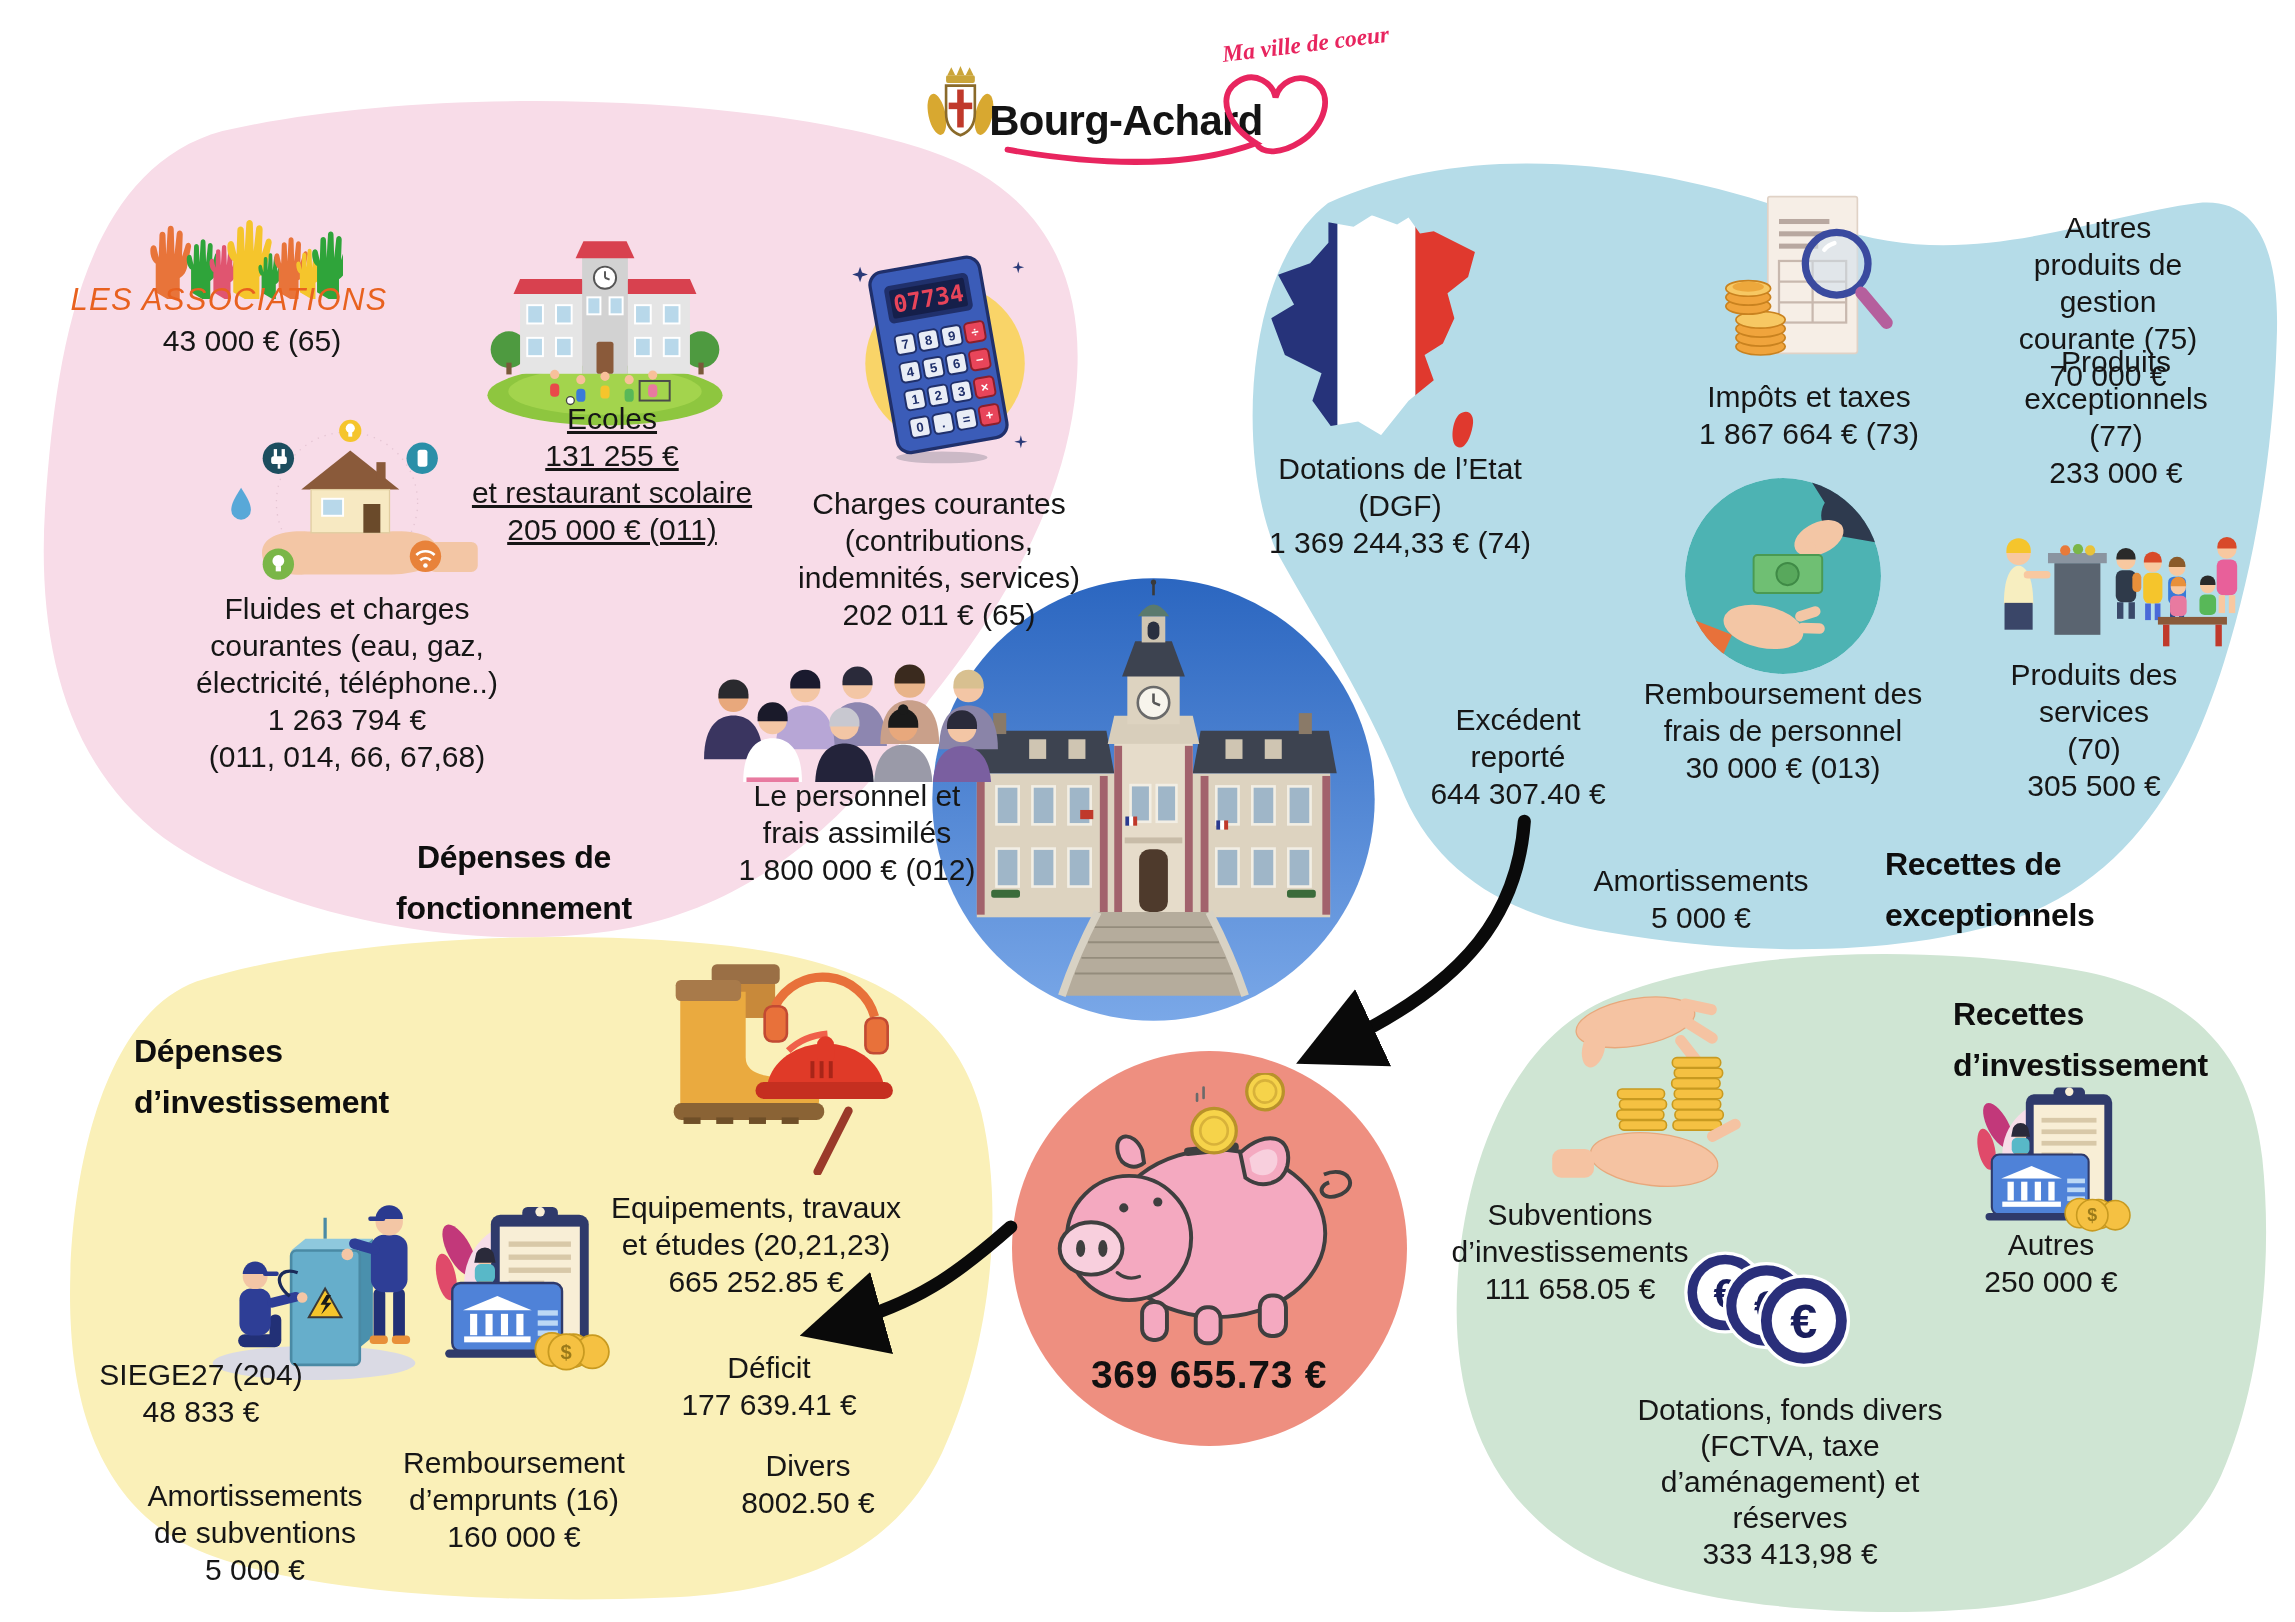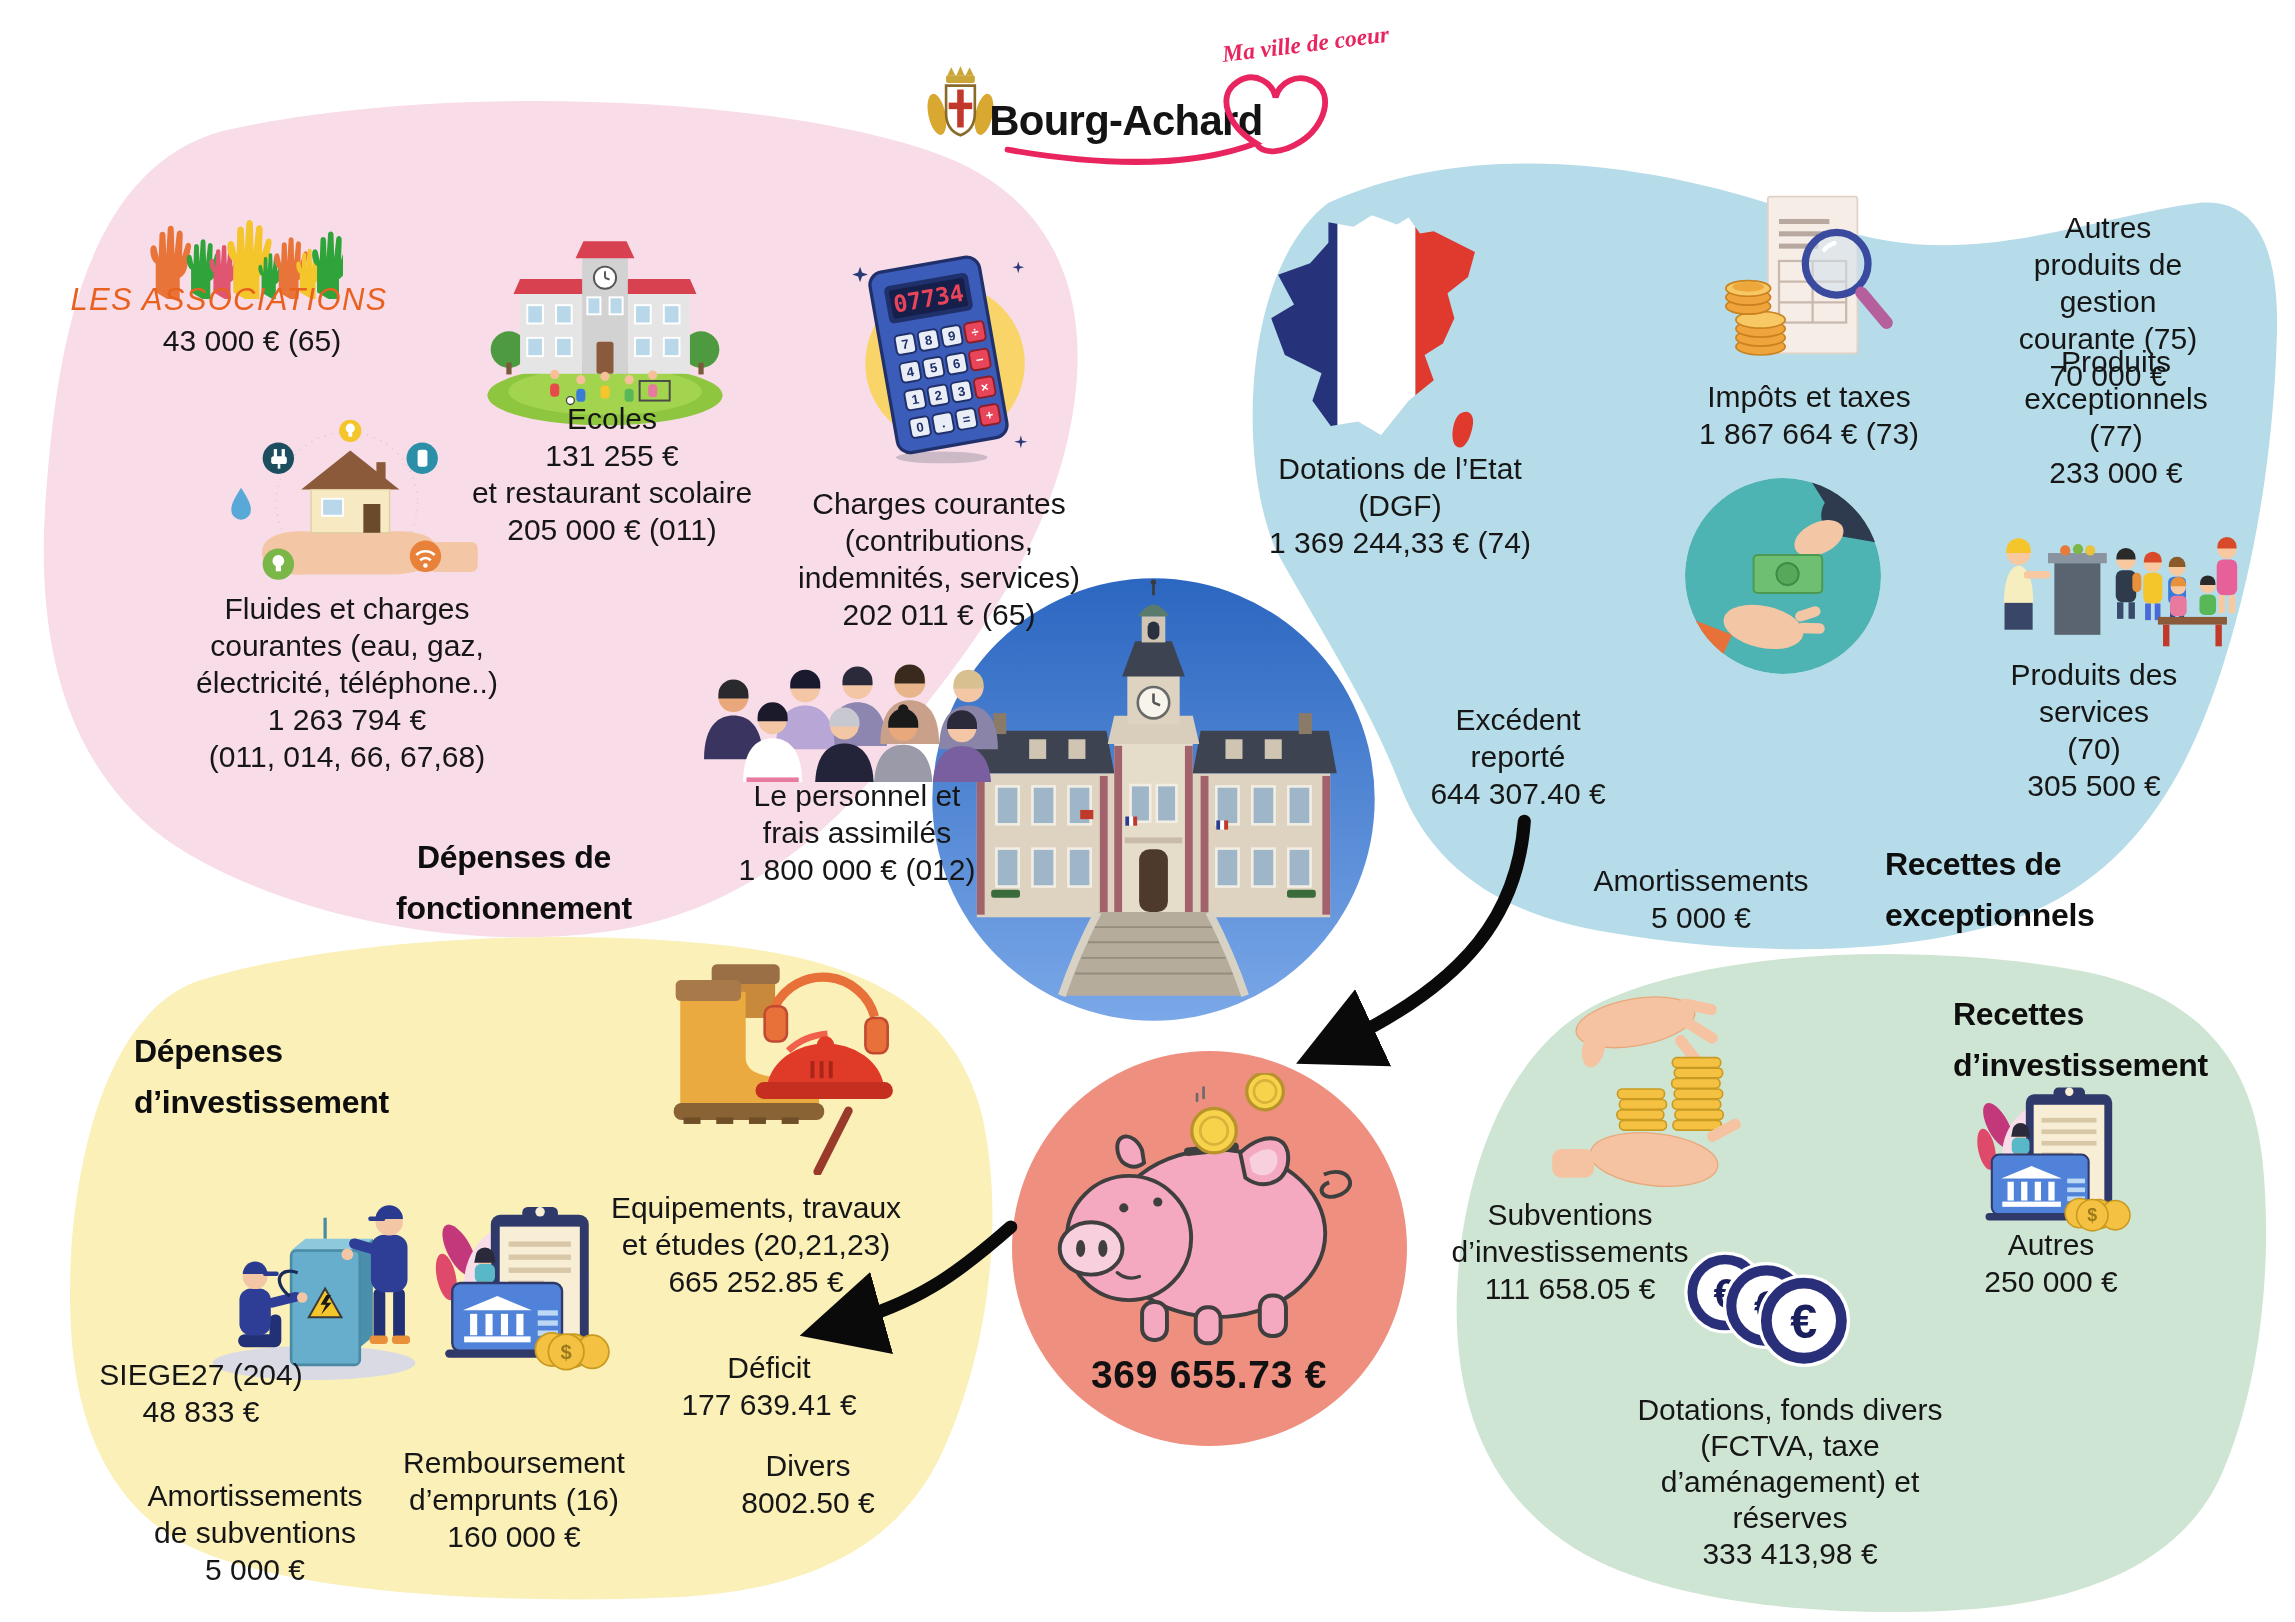--- a/index.html
+++ b/index.html
@@ -240,21 +240,21 @@
           <rect x="-7" width="14" height="20" rx="6" fill="#58b858"></rect>
         </g>
       <g transform="translate(258,233)">
           <circle cy="-14" r="7" fill="#f8c09a"></circle>
           <rect x="-7" width="14" height="20" rx="6" fill="#e87aa0"></rect>
         </g>
       <circle cx="132" cy="258" r="6" fill="#fff" stroke="#444" stroke-width="2"></circle>
       <rect x="238" y="228" width="46" height="30" fill="none" stroke="#4a4a4a" stroke-width="3"></rect>
     </g>
   </svg>
-  <div class="t" style="left:612px;top:400px;">Ecoles
+  <div class="t" style="left:612px;top:400px;text-decoration:underline;">Ecoles
 131 255 €
 et restaurant scolaire
 205 000 € (011)</div>
 
   <svg class="icon" style="left:847px;top:247px;" width="183" height="219" viewBox="0 0 280 335">
     <circle cx="150" cy="178" r="122" fill="#f9d468"></circle>
     <ellipse cx="145" cy="322" rx="70" ry="9" fill="#cbb9c6"></ellipse>
     <g transform="rotate(-10 140 165)">
       <rect x="55" y="25" width="170" height="280" rx="20" fill="#3b5cb8" stroke="#20306b" stroke-width="5"></rect>
       <rect x="75" y="48" width="130" height="58" rx="8" fill="#20306b"></rect>
@@ -477,20 +477,23 @@
       <ellipse cx="205" cy="92" rx="40" ry="24" fill="#f3c6a5" transform="rotate(-25 205 92)"></ellipse>
       <rect x="182" y="98" width="15" height="36" rx="7" fill="#f3c6a5" transform="rotate(14 189 116)"></rect>
       <rect x="105" y="118" width="105" height="58" rx="6" fill="#6fbf73" stroke="#4a9a52" stroke-width="3"></rect>
       <circle cx="157" cy="147" r="17" fill="#58a85c" stroke="#3f8a46" stroke-width="3"></circle>
       <path d="M0,212 L72,240 L45,300 L0,300 Z" fill="#e8713a"></path>
       <ellipse cx="120" cy="228" rx="62" ry="32" fill="#f3c6a5" transform="rotate(12 120 228)"></ellipse>
       <rect x="168" y="200" width="40" height="16" rx="8" fill="#f3c6a5" transform="rotate(-18 188 208)"></rect>
       <rect x="172" y="222" width="42" height="16" rx="8" fill="#f3c6a5" transform="rotate(2 193 230)"></rect>
     </g>
   </svg>
+  <div class="t" style="left:1783px;top:675px;">Remboursement des
+frais de personnel
+30 000 € (013)</div>
 
   <svg class="icon" style="left:1947px;top:494px;" width="294" height="157" viewBox="0 0 460 245">
     <g transform="translate(112,112)">
       <circle cy="-20" r="19" fill="#f8c8a0"></circle>
         <path d="M-19,-24 a19,19 0 0 1 38,0 v4 h-38 z" fill="#f5c52c"></path>
       <path d="M-23,60 C-23,10 -8,0 0,0 C8,0 23,10 23,60 Z" fill="#f7eec0"></path>
       <rect x="-22" y="58" width="44" height="42" fill="#3a4668"></rect>
       <rect x="8" y="8" width="42" height="12" rx="6" fill="#f8c8a0"></rect>
     </g>
     <rect x="158" y="92" width="92" height="16" fill="#8a94a0"></rect>

